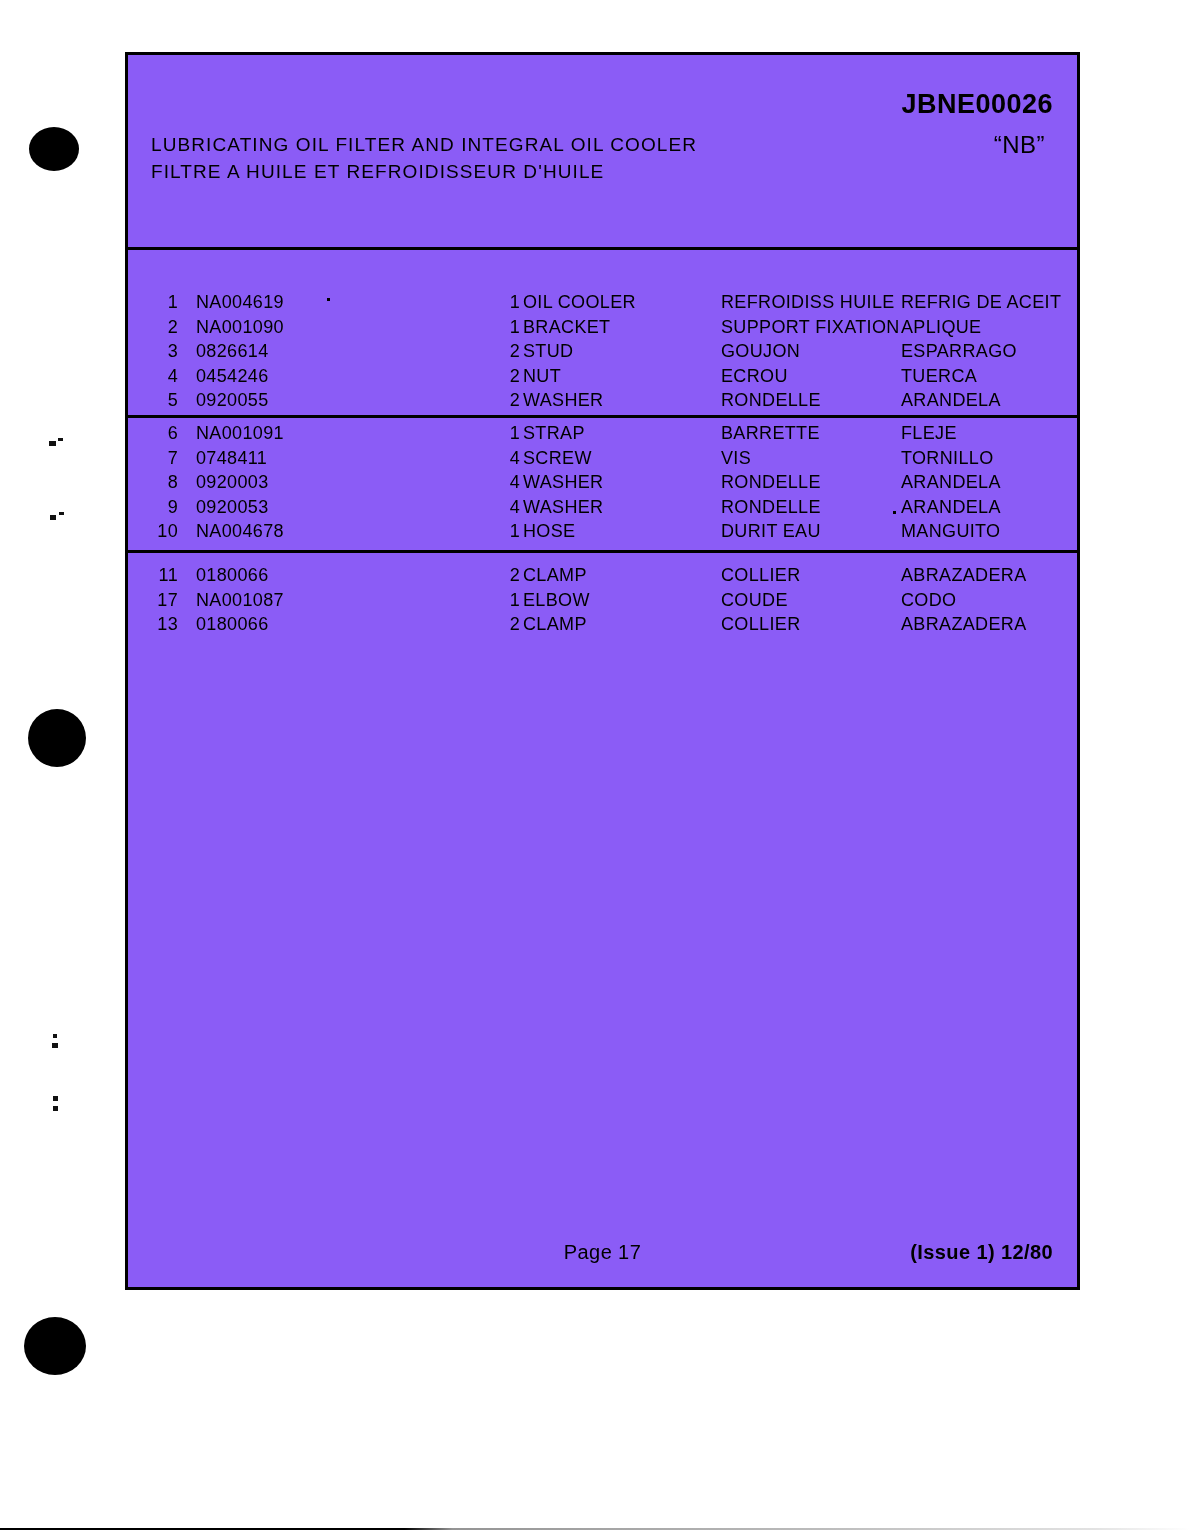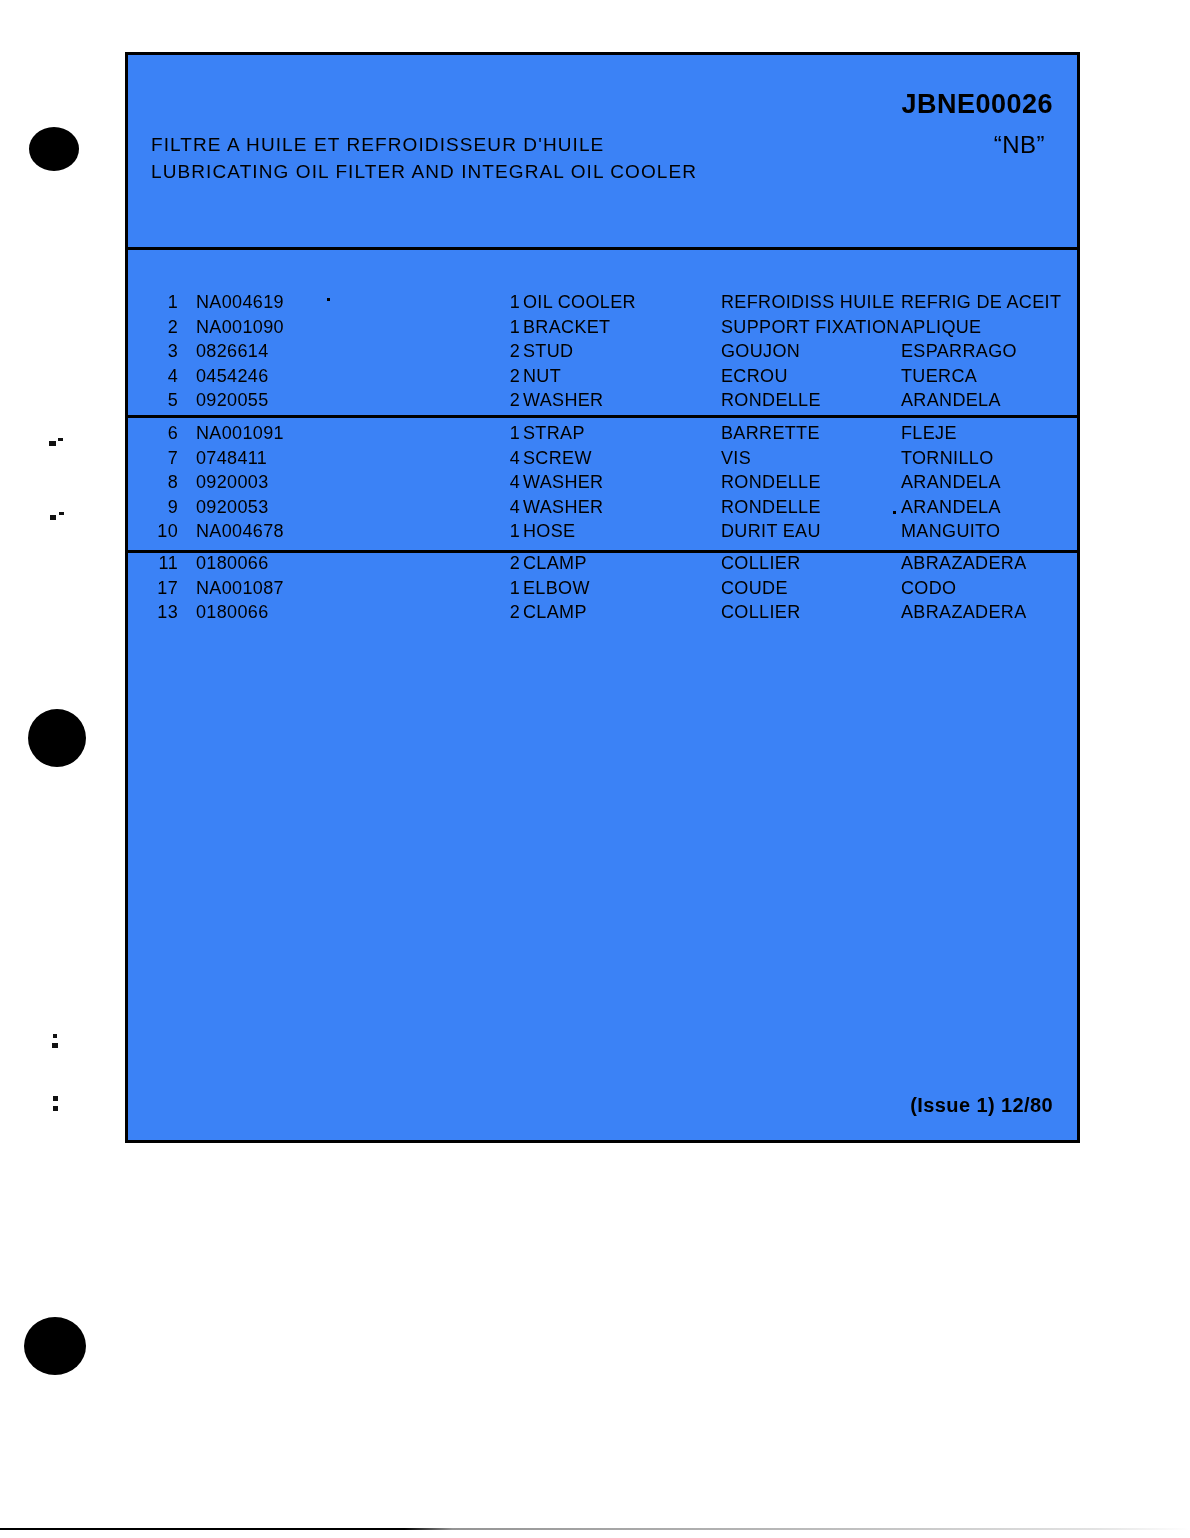--- a/index.html
+++ b/index.html
@@ -55,24 +55,24 @@
         rgba(90,90,90,.4) 70%, rgba(140,140,140,.25) 92%,
         rgba(255,255,255,0) 100%);
   }
 
   
   .frame {
     position: absolute;
     left: 125px;
     top: 52px;
     width: 955px;
-    height: 1091px;
+    height: 1238px;
     border: 3px solid #000000;
     box-sizing: border-box;
-    background: #3b82f6;
+    background: #8b5cf6;
   }
 
   
   .header {
     position: relative;
     height: 190px;
   }
   .doc-code {
     position: absolute;
     right: 24px;
@@ -123,21 +123,21 @@
   .group + .group {
     border-top: 3px solid #000000;
   }
   .row {
     position: relative;
     height: 24.6px;
     white-space: nowrap;
   }
   .group-1 { padding-top: 42px; }
   .group-2 { padding-top: 5px; padding-bottom: 4px; }
-  .group-3 { padding-top: 0; padding-bottom: 10px; }
+  .group-3 { padding-top: 12px; padding-bottom: 10px; }
 
   .cell {
     position: absolute;
     font-size: 18px;
     letter-spacing: 0.35px;
     top: 0;
   }
   .c-item   { left: 20px;  width: 30px; text-align: right; }
   .c-part   { left: 68px; }
   .c-qty    { left: 380px; width: 12px; text-align: right; }
@@ -206,22 +206,22 @@
   <div class="speck speck-d2"></div>
 
   <div class="scan-edge"></div>
 
   <div class="frame">
 
     <div class="header">
       <div class="doc-code">JBNE00026</div>
       <div class="doc-variant">“NB”</div>
       <div class="title-block">
+        <div class="title-line">LUBRICATING OIL FILTER AND INTEGRAL OIL COOLER</div>
         <div class="title-line">FILTRE A HUILE ET REFROIDISSEUR D'HUILE</div>
-        <div class="title-line">LUBRICATING OIL FILTER AND INTEGRAL OIL COOLER</div>
       </div>
     </div>
 
     <div class="rule-header"></div>
 
     <div class="table">
 
       <div class="group group-1">
         <div class="row">
           <span class="cell c-item">1</span>
@@ -333,17 +333,18 @@
           <span class="cell c-qty">2</span>
           <span class="cell c-en">CLAMP</span>
           <span class="cell c-fr">COLLIER</span>
           <span class="cell c-es">ABRAZADERA</span>
         </div>
       </div>
 
     </div>
 
     <div class="footer">
+      <div class="page-number">Page 17</div>
       <div class="issue-date">(Issue 1) 12/80</div>
     </div>
 
   </div>
 </div>
 
 </body></html>

